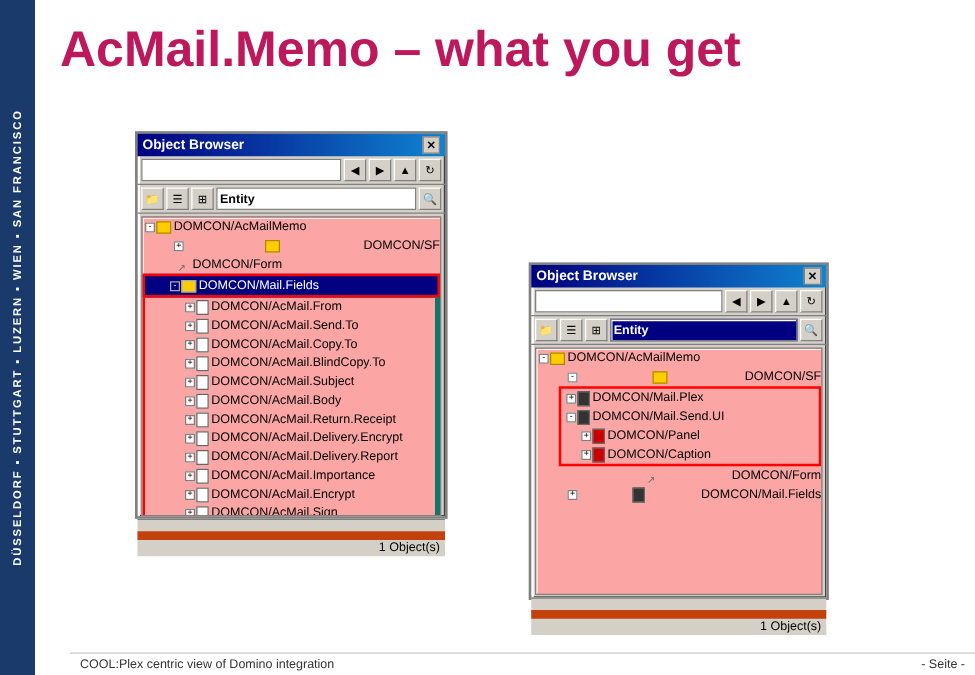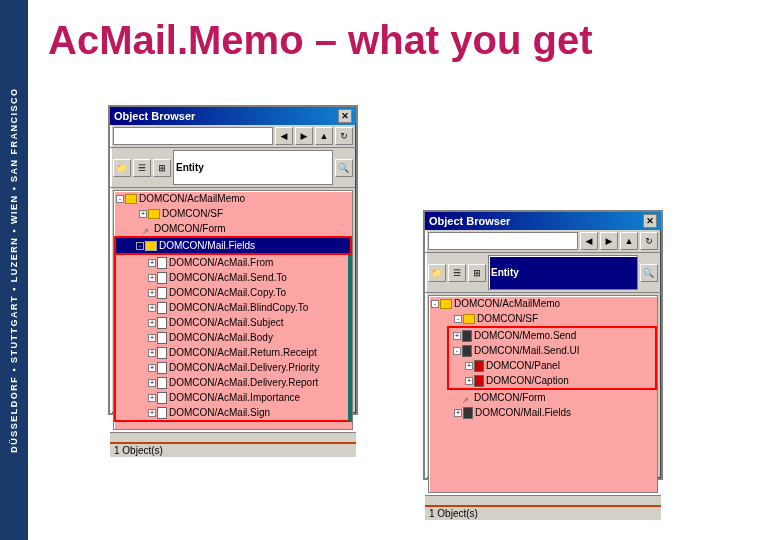--- a/index.html
+++ b/index.html
@@ -122,21 +122,21 @@
     .ob-row2 {
       padding: 2px 3px;
       display: flex;
       align-items: center;
       gap: 2px;
       border-bottom: 1px solid #808080;
     }
 
     .ob-entity-box {
       flex: 1;
-      height: 35px;
+      height: 18px;
       background: white;
       border: 1px solid #808080;
       box-shadow: 1px 1px 0 #fff inset;
       font-size: 10px;
       padding: 0 2px;
       display: flex;
       align-items: center;
       font-weight: bold;
     }
 
@@ -157,27 +157,27 @@
       display: flex;
       align-items: center;
     }
 
     .tree-item.selected {
       background: #000080;
       color: white;
     }
 
     .ob-statusbar {
-      border-top: 2px solid #c2410c;
+      border-top: 7px solid #c2410c;
       padding: 1px 4px;
       font-size: 10px;
       color: #000;
       background: #d4d0c8;
       display: flex;
-      justify-content: flex-start;
+      justify-content: flex-end;
     }
 
     
     .ob-scrollbar-h {
       height: 10px;
       background: #d4d0c8;
       border-top: 1px solid #808080;
       display: flex;
       align-items: center;
     }
@@ -221,21 +221,21 @@
     .arrow-icon {
       display: inline-block;
       width: 10px;
       height: 10px;
       margin-right: 2px;
       color: #666;
       font-size: 8px;
       flex-shrink: 0;
     }
 
-    .indent1 { padding-left: 25px; }
+    .indent1 { padding-left: 25px; justify-content: space-between; }
     .indent2 { padding-left: 20px; }
     .indent3 { padding-left: 32px; }
 
     
     .footer {
       position: absolute;
       bottom: 0;
       left: 28px;
       right: 0;
       display: flex;
@@ -360,31 +360,36 @@
           <span>DOMCON/AcMail.Body</span>
         </div>
         <div class="tree-item indent3">
           <span class="expand-icon">+</span>
           <span class="file-icon"></span>
           <span>DOMCON/AcMail.Return.Receipt</span>
         </div>
         <div class="tree-item indent3">
           <span class="expand-icon">+</span>
           <span class="file-icon"></span>
-          <span>DOMCON/AcMail.Delivery.Priority</span>
+          <span>DOMCON/AcMail.Delivery.Encrypt</span>
         </div>
         <div class="tree-item indent3">
           <span class="expand-icon">+</span>
           <span class="file-icon"></span>
           <span>DOMCON/AcMail.Delivery.Report</span>
         </div>
         <div class="tree-item indent3">
           <span class="expand-icon">+</span>
           <span class="file-icon"></span>
           <span>DOMCON/AcMail.Importance</span>
+        </div>
+        <div class="tree-item indent3">
+          <span class="expand-icon">+</span>
+          <span class="file-icon"></span>
+          <span>DOMCON/AcMail.Encrypt</span>
         </div>
         <div class="tree-item indent3">
           <span class="expand-icon">+</span>
           <span class="file-icon"></span>
           <span>DOMCON/AcMail.Sign</span>
         </div>
 
       </div>
     </div>
 
@@ -431,21 +436,21 @@
         <span class="expand-icon">-</span>
         <span class="folder-icon"></span>
         <span>DOMCON/SF</span>
       </div>
 
       <div style="border: 2px solid red; margin-left: 18px;">
 
         <div class="tree-item" style="padding-left:4px">
           <span class="expand-icon">+</span>
           <span class="file-icon" style="background:#333;"></span>
-          <span>DOMCON/Memo.Send</span>
+          <span>DOMCON/Mail.Plex</span>
         </div>
 
         <div class="tree-item" style="padding-left:4px">
           <span class="expand-icon">-</span>
           <span class="file-icon" style="background:#333;"></span>
           <span>DOMCON/Mail.Send.UI</span>
         </div>
 
         <div class="tree-item" style="padding-left:16px">
           <span class="expand-icon">+</span>
@@ -472,13 +477,17 @@
         <span>DOMCON/Mail.Fields</span>
       </div>
     </div>
 
     <div class="ob-scrollbar-h"></div>
     <div class="ob-statusbar">
       <span>1 Object(s)</span>
     </div>
   </div>
 
+  <div class="footer">
+    <span>COOL:Plex centric view of Domino integration</span>
+    <span>- Seite -</span>
+  </div>
 </div>
 
 </body></html>

